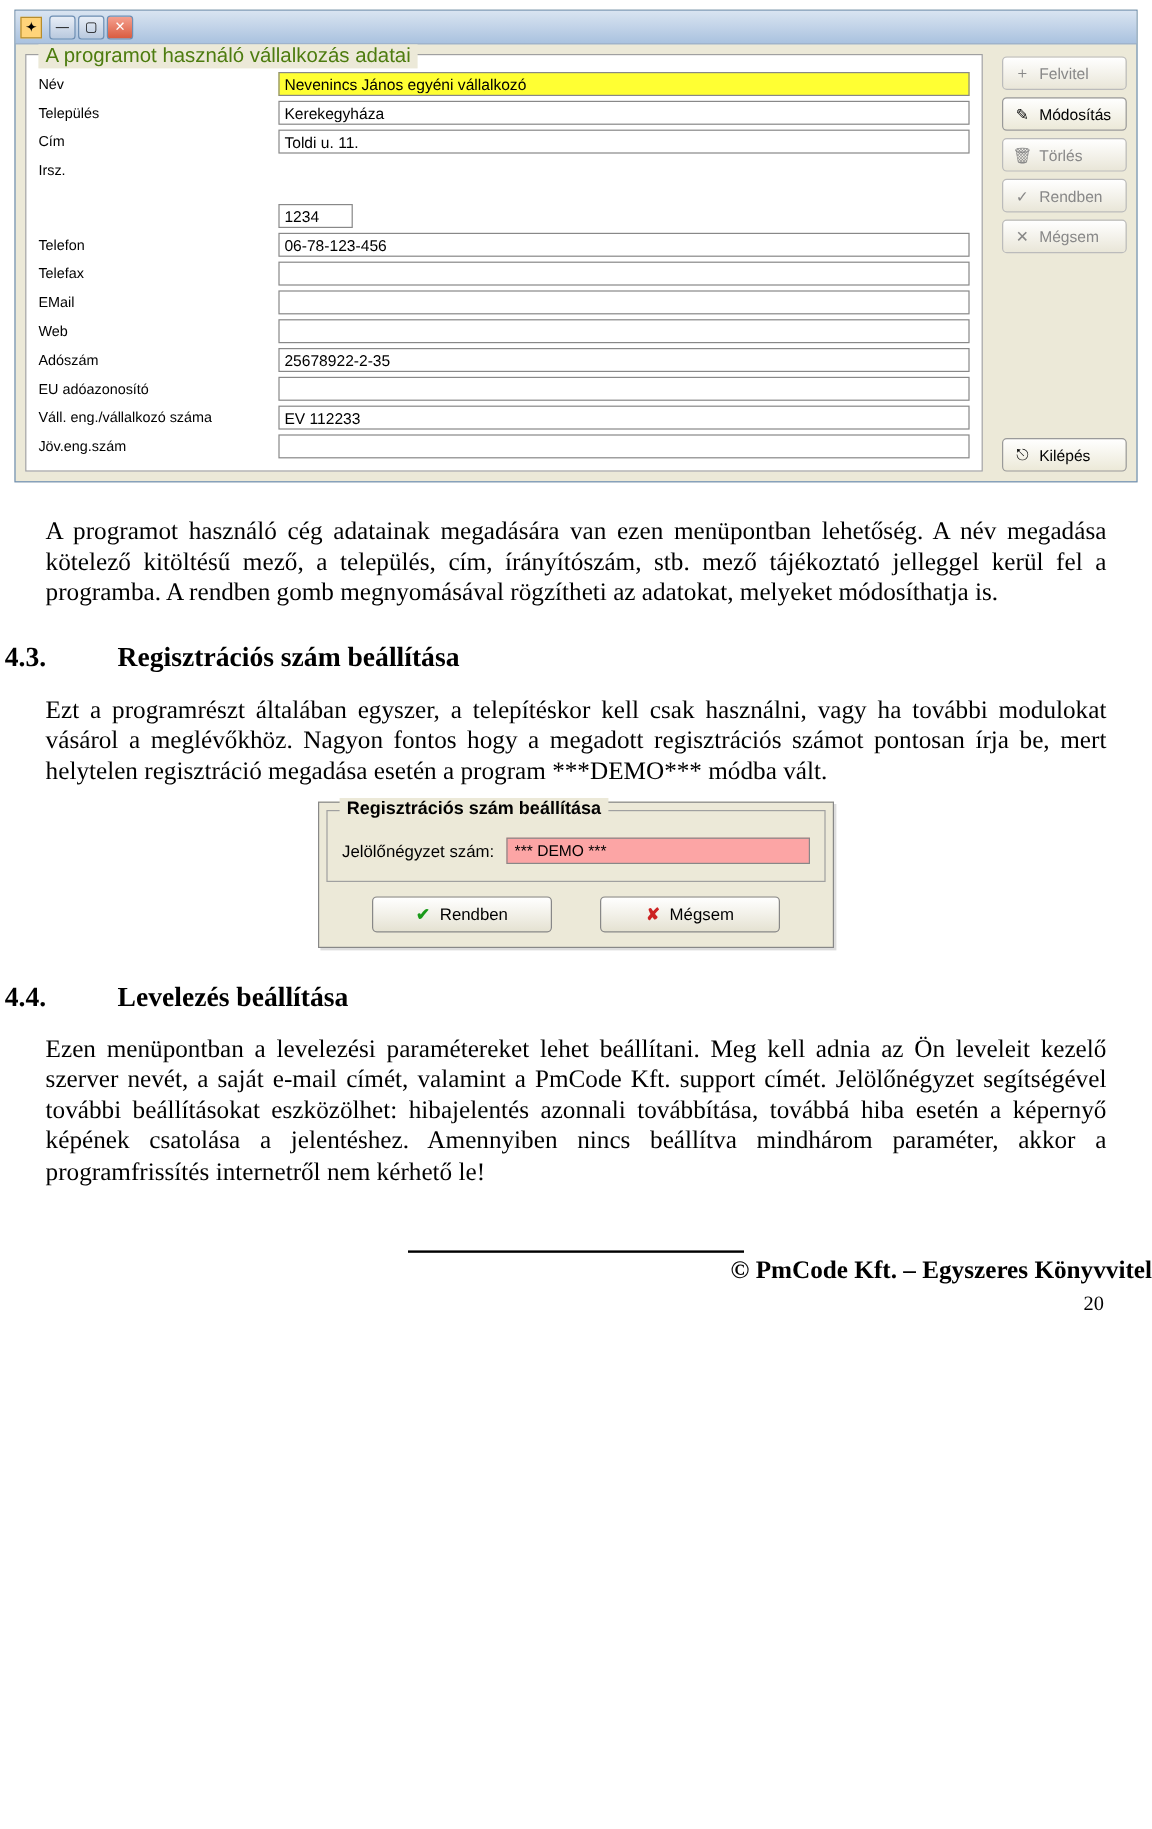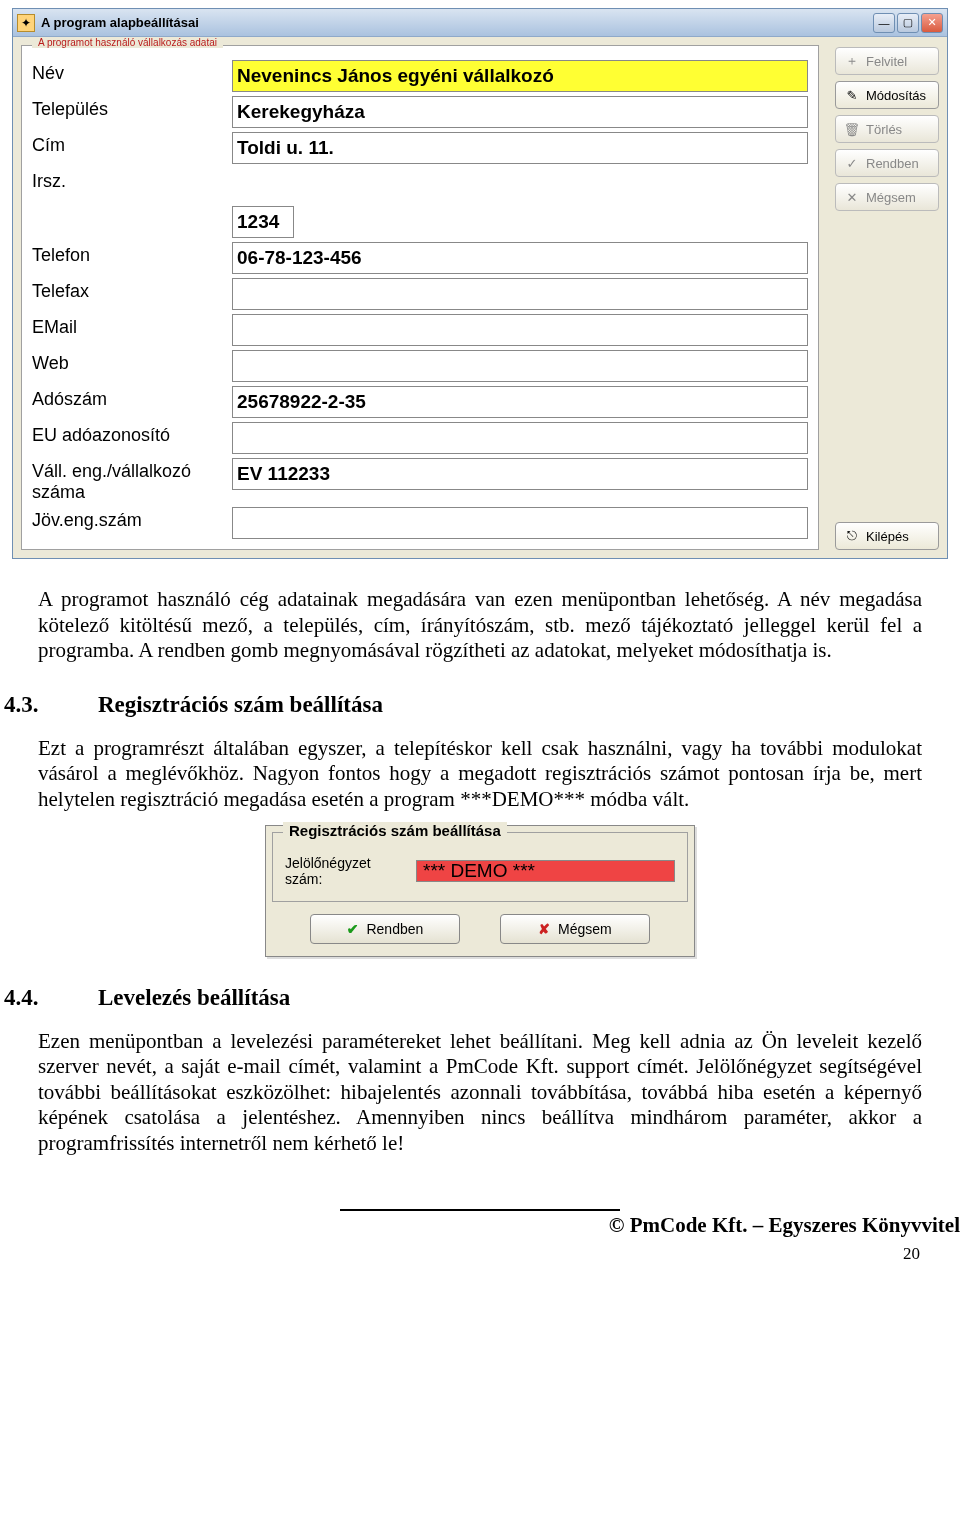--- a/index.html
+++ b/index.html
@@ -58,37 +58,36 @@
     margin: 8px;
     border: 1px solid #a0a0a0;
     background: #fff;
     position: relative;
   }
   .groupbox .legend {
     position: absolute;
     top: -9px; left: 10px;
     background: #ece9d8;
     padding: 0 6px;
-    color: #b91c1c;
-    font-size: 10px;
+    color: #4d7c0f;
+    font-size: 17px;
   }
   .form-grid {
     display: grid;
     grid-template-columns: 200px 1fr;
     row-gap: 4px;
     padding: 14px 10px 10px 10px;
   }
-  .form-grid .lbl { font-size: 18px; padding-top: 3px; }
+  .form-grid .lbl { font-size: 12px; padding-top: 3px; }
   .form-grid .val input {
     font-family: Tahoma, Arial, sans-serif;
-    font-size: 19px;
+    font-size: 13px;
     border: 1px solid #888;
     padding: 1px 4px;
-    height: 32px;
-    font-weight: bold;
+    height: 20px;
   }
   .form-grid .val .w-full { width: 100%; }
   .form-grid .val .w-short { width: 62px; margin-top: 38px; }
   .yellow { background: #ffff33 !important; }
   .sidepanel {
     width: 120px;
     padding: 10px 8px 8px 8px;
     display: flex;
     flex-direction: column;
     gap: 6px;
@@ -144,22 +143,22 @@
   .win2 .gb .legend2 {
     position: absolute;
     top: -11px; left: 10px;
     background: #ece9d8;
     padding: 0 6px;
     font-weight: bold;
     font-size: 15px;
   }
   .win2 .row { display:flex; align-items:center; gap:10px; }
   .win2 .row .fld {
-    flex:1; height:22px; border:1px solid #888; background:#ef4444; padding:10px 6px;
-    font-size:19px;
+    flex:1; height:22px; border:1px solid #888; background:#fca5a5; padding:10px 6px;
+    font-size:13px;
   }
   .win2 .btnrow {
     display:flex; justify-content:center; gap:40px;
     padding: 6px 0 12px 0;
   }
   .win2 .dbtn {
     height: 30px; width: 150px;
     border: 1px solid #888; border-radius: 4px;
     background: linear-gradient(#fff,#e5e2d2);
     display:flex; align-items:center; justify-content:center; gap:8px;
@@ -186,21 +185,20 @@
   }
 </style>
 </head>
 <body>
 
 <div class="page">
 
   <div class="win1">
     <div class="titlebar">
       <span class="ticon">✦</span>
-      <span class="ttext">A program alapbeállításai</span>
       <div class="wbtns">
         <div class="wbtn">—</div>
         <div class="wbtn">▢</div>
         <div class="wbtn close">✕</div>
       </div>
     </div>
     <div class="win1-body">
       <div class="groupbox">
         <div class="legend">A programot használó vállalkozás adatai</div>
         <div class="form-grid">

